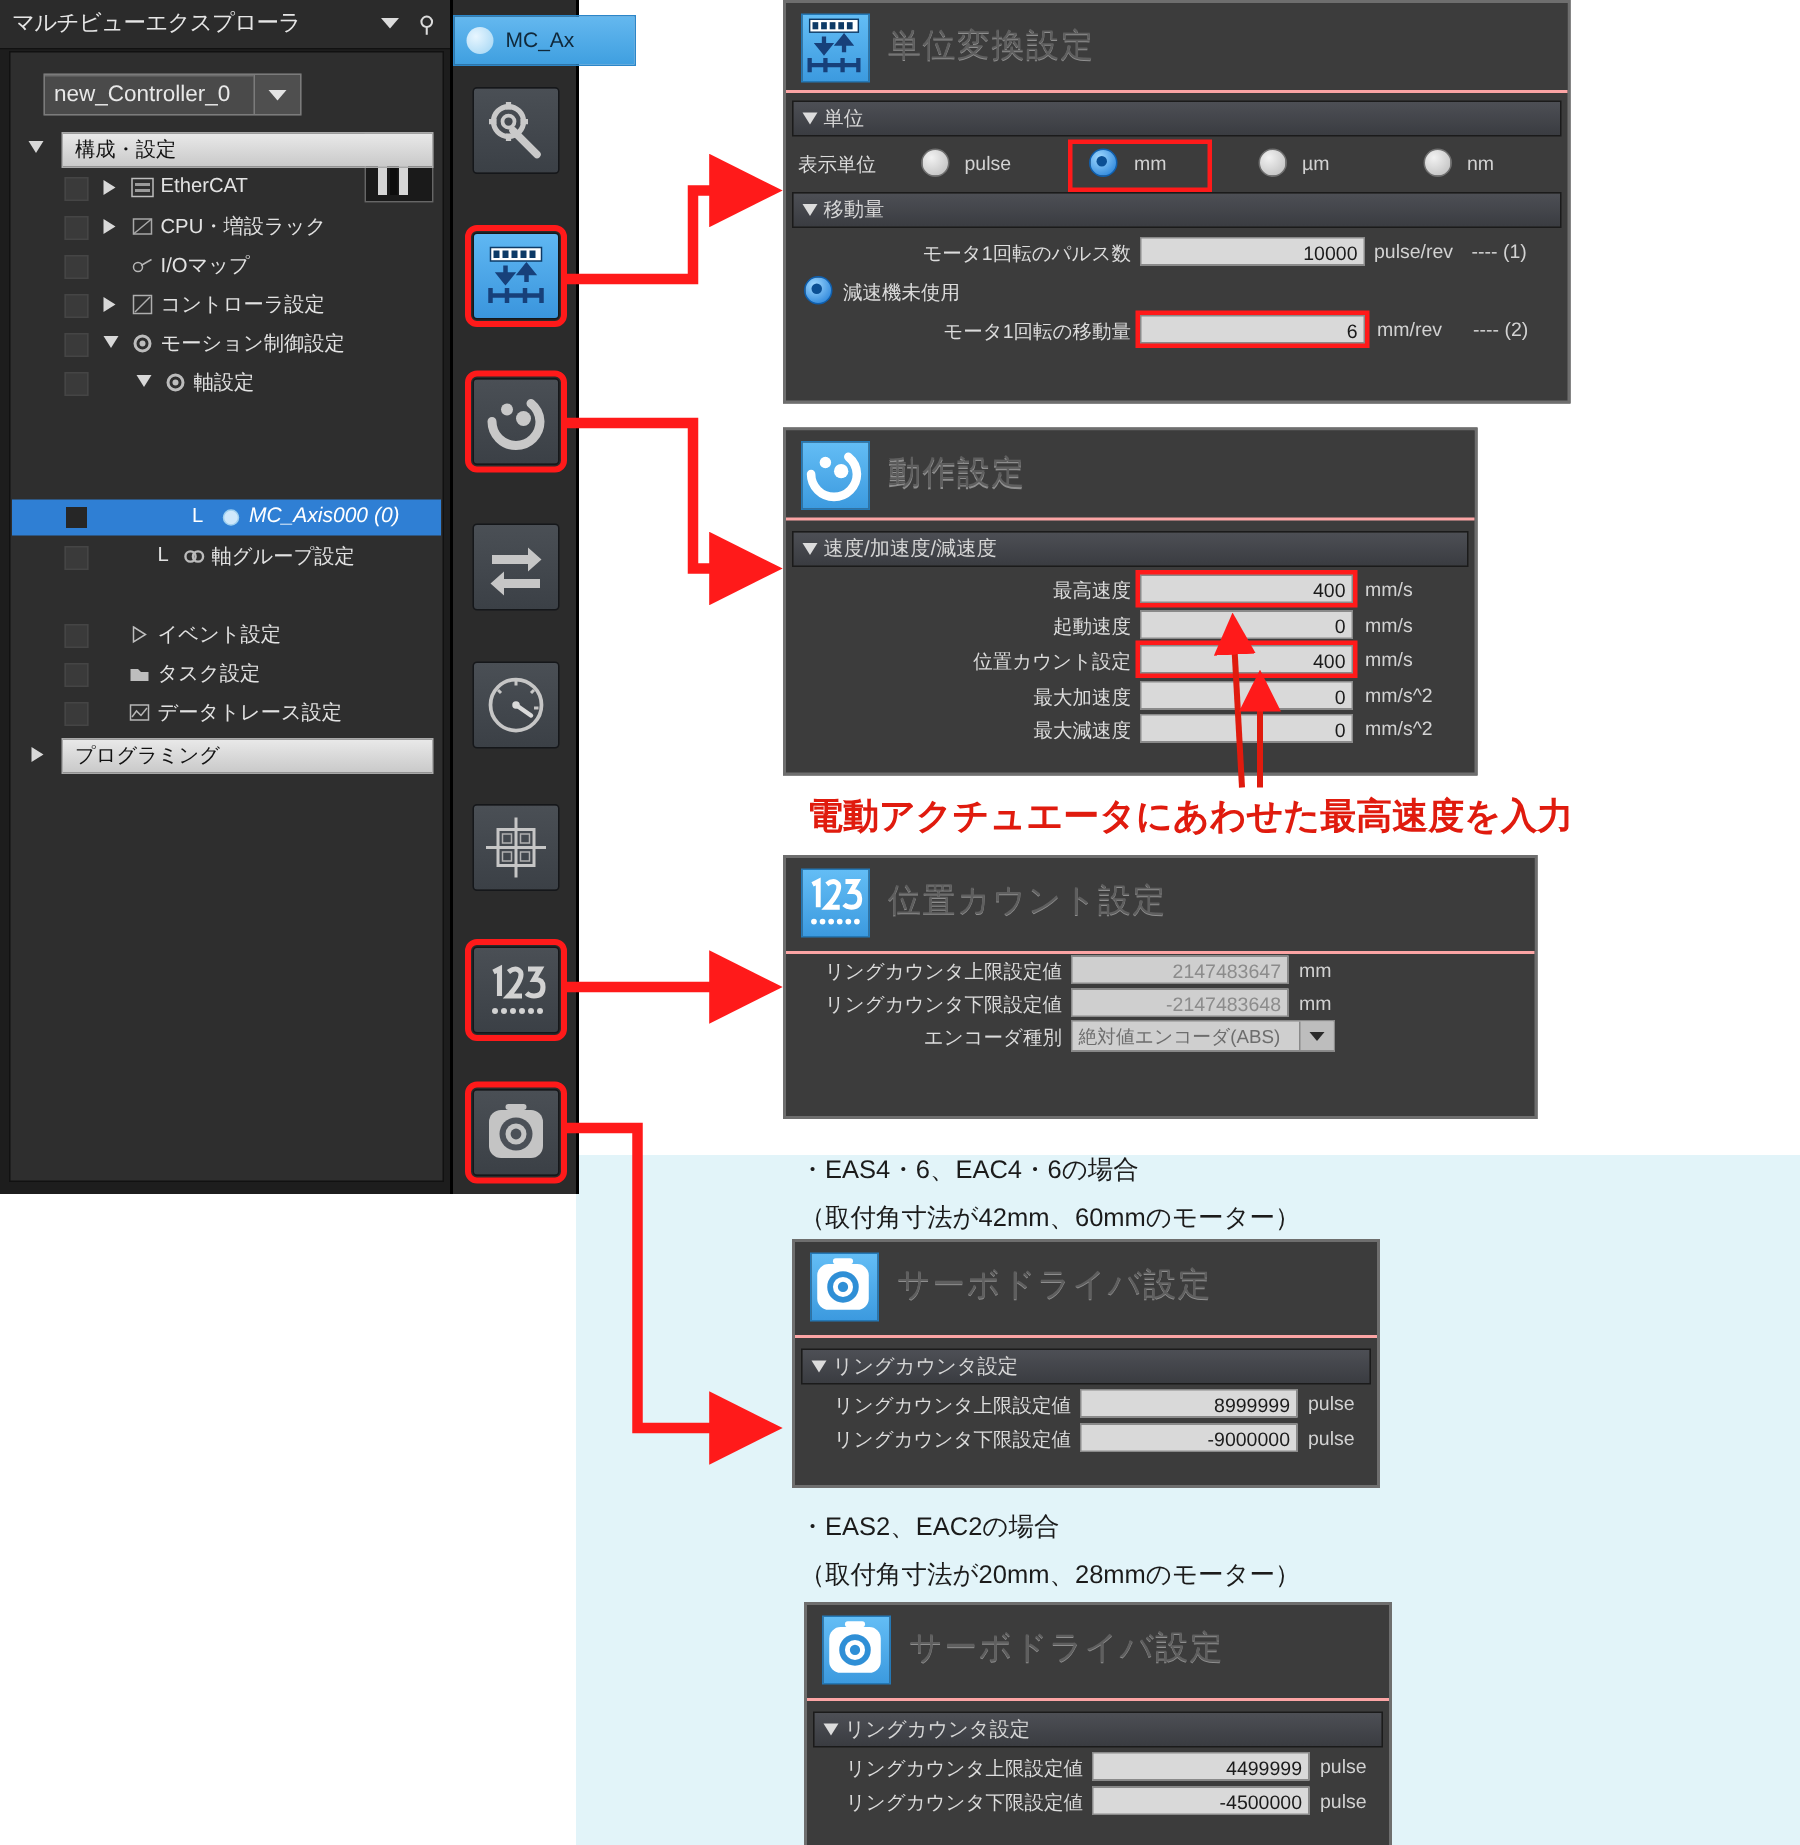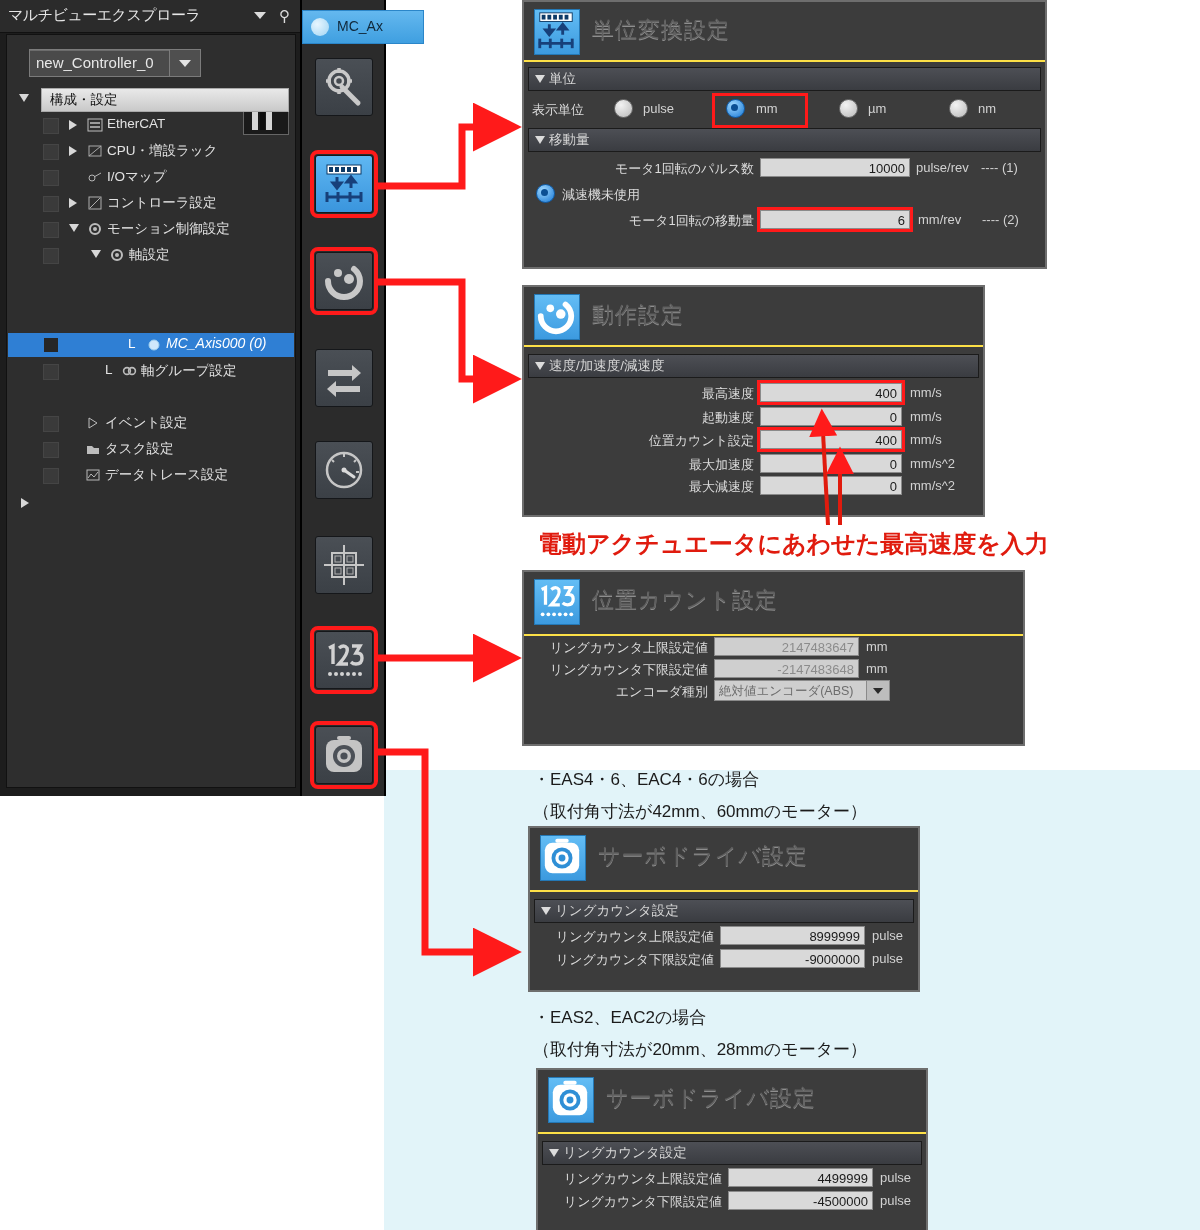--- a/index.html
+++ b/index.html
@@ -71,21 +71,21 @@
   .tool{
     position:absolute;left:13px;width:56px;height:56px;
     background:linear-gradient(#4a4f55,#3b4046);border:1px solid #15171a;border-radius:3px;
   }
   .tool.hl{outline:4px solid #ff1a1a;outline-offset:1px;}
   .tool.blue{background:linear-gradient(#5fb7f2,#3a95dd);}
   .tool svg{position:absolute;left:6px;top:6px;}
 
   
   .panel{position:absolute;background:#3c3c3c;border:2px solid #6e6e6e;}
-  .pan-head{position:relative;height:58px;background:#3c3c3c;border-bottom:2px solid #fde047;}
+  .pan-head{position:relative;height:58px;background:#3c3c3c;border-bottom:2px solid #fca5a5;}
   .pan-head .hico{position:absolute;left:10px;top:7px;width:44px;height:44px;
     background:linear-gradient(#63bdf5,#3c9adf);border:1px solid #2478b5;}
   .pan-head .htxt{position:absolute;left:68px;top:13px;font-size:22px;color:#5f5f5f;
     text-shadow:0 1px 0 #8e8e8e;letter-spacing:1px;}
   .grp{
     position:relative;height:22px;margin:3px 4px 0 4px;
     background:linear-gradient(#4d4f55,#3a3c41);border:1px solid #1b1b1b;
   }
   .grp .tri{position:absolute;left:6px;top:7px;width:0;height:0;
     border-left:5px solid transparent;border-right:5px solid transparent;border-top:8px solid #dcdcdc;}
@@ -272,20 +272,23 @@
         <svg width="16" height="16">
             <rect x="2" y="3" width="12" height="10" fill="none" stroke="#b7b7b7"></rect>
             <path d="M3 11 l3-4 3 3 4-5" stroke="#b7b7b7" fill="none"></path>
           </svg>
       </div>
       <div class="lbl" style="left:98px">データトレース設定</div>
     </div>
 
     <div class="treerow" style="top:456px">
       <div class="exp closed" style="left:14px"></div>
+      <div class="hdrrow" style="top:1px">
+        <span>プログラミング</span>
+      </div>
     </div>
   </div>
 </div>
 
 <div id="icobar">
 
   <div class="tool" style="top:58px">
     <svg width="44" height="44" viewBox="0 0 44 44">
       <circle cx="17" cy="16" r="10" fill="none" stroke="#c9c9c9" stroke-width="3.5"></circle>
       <circle cx="17" cy="16" r="4" fill="none" stroke="#c9c9c9" stroke-width="2.5"></circle>

